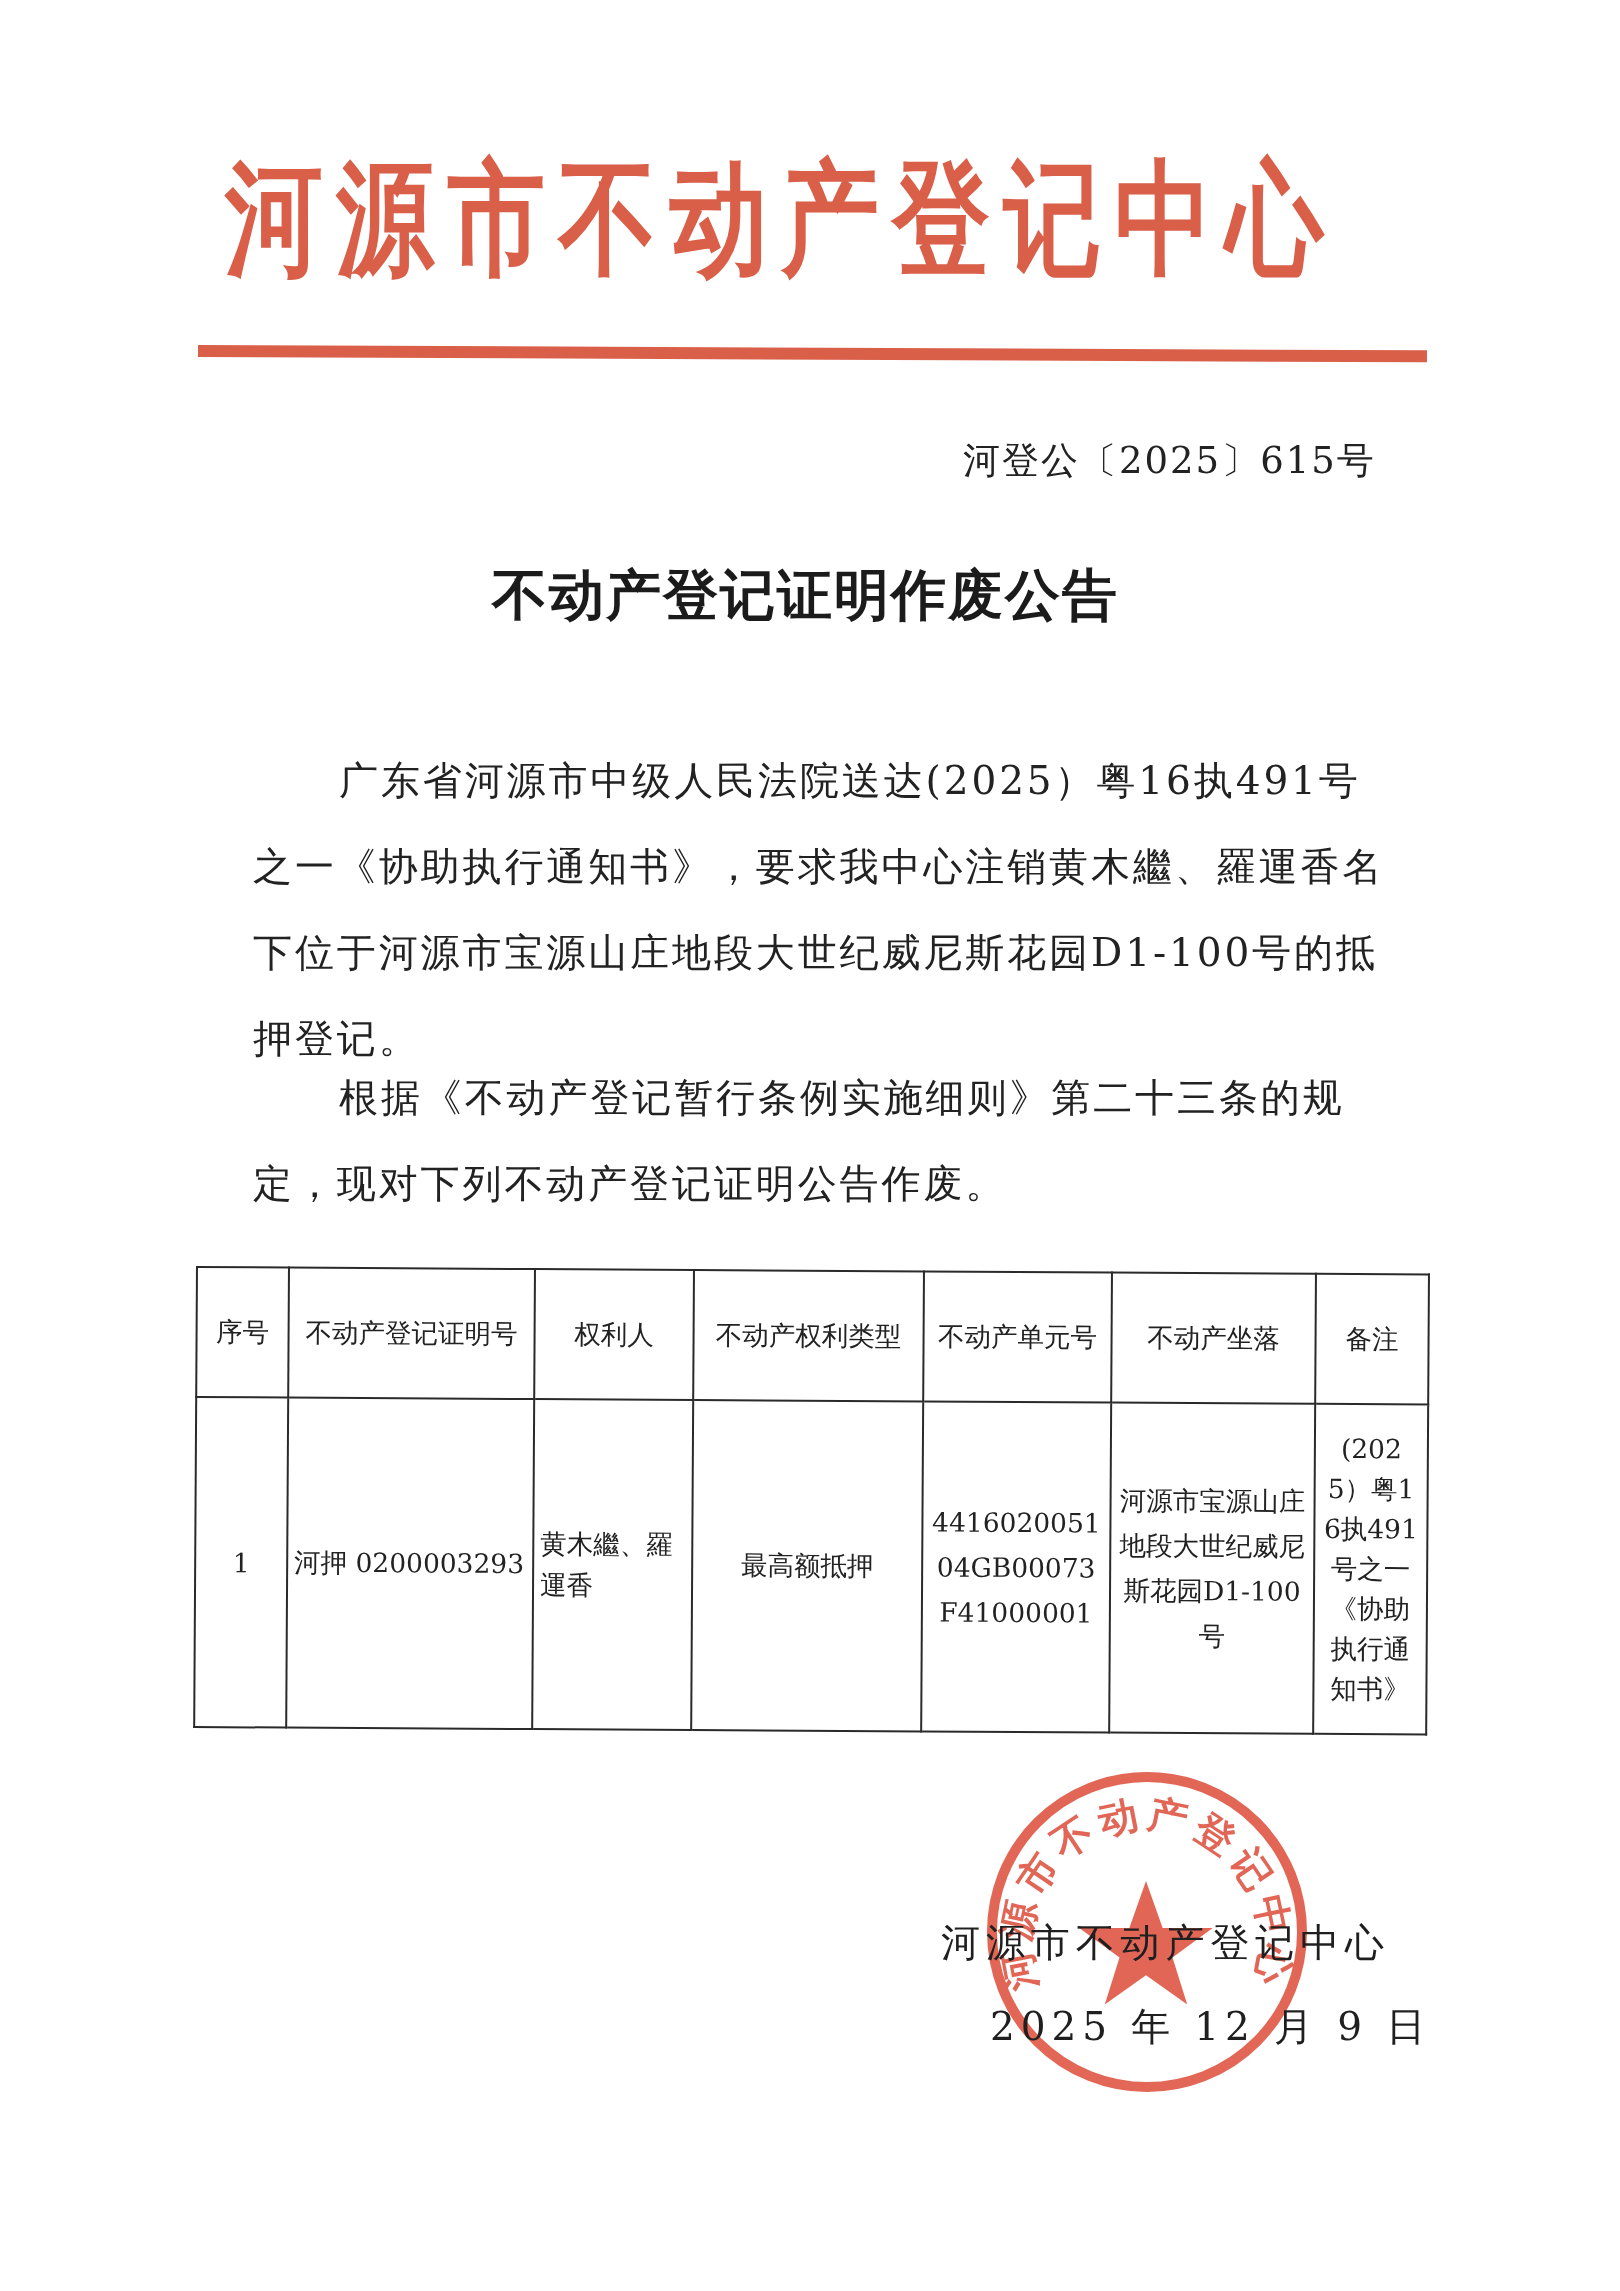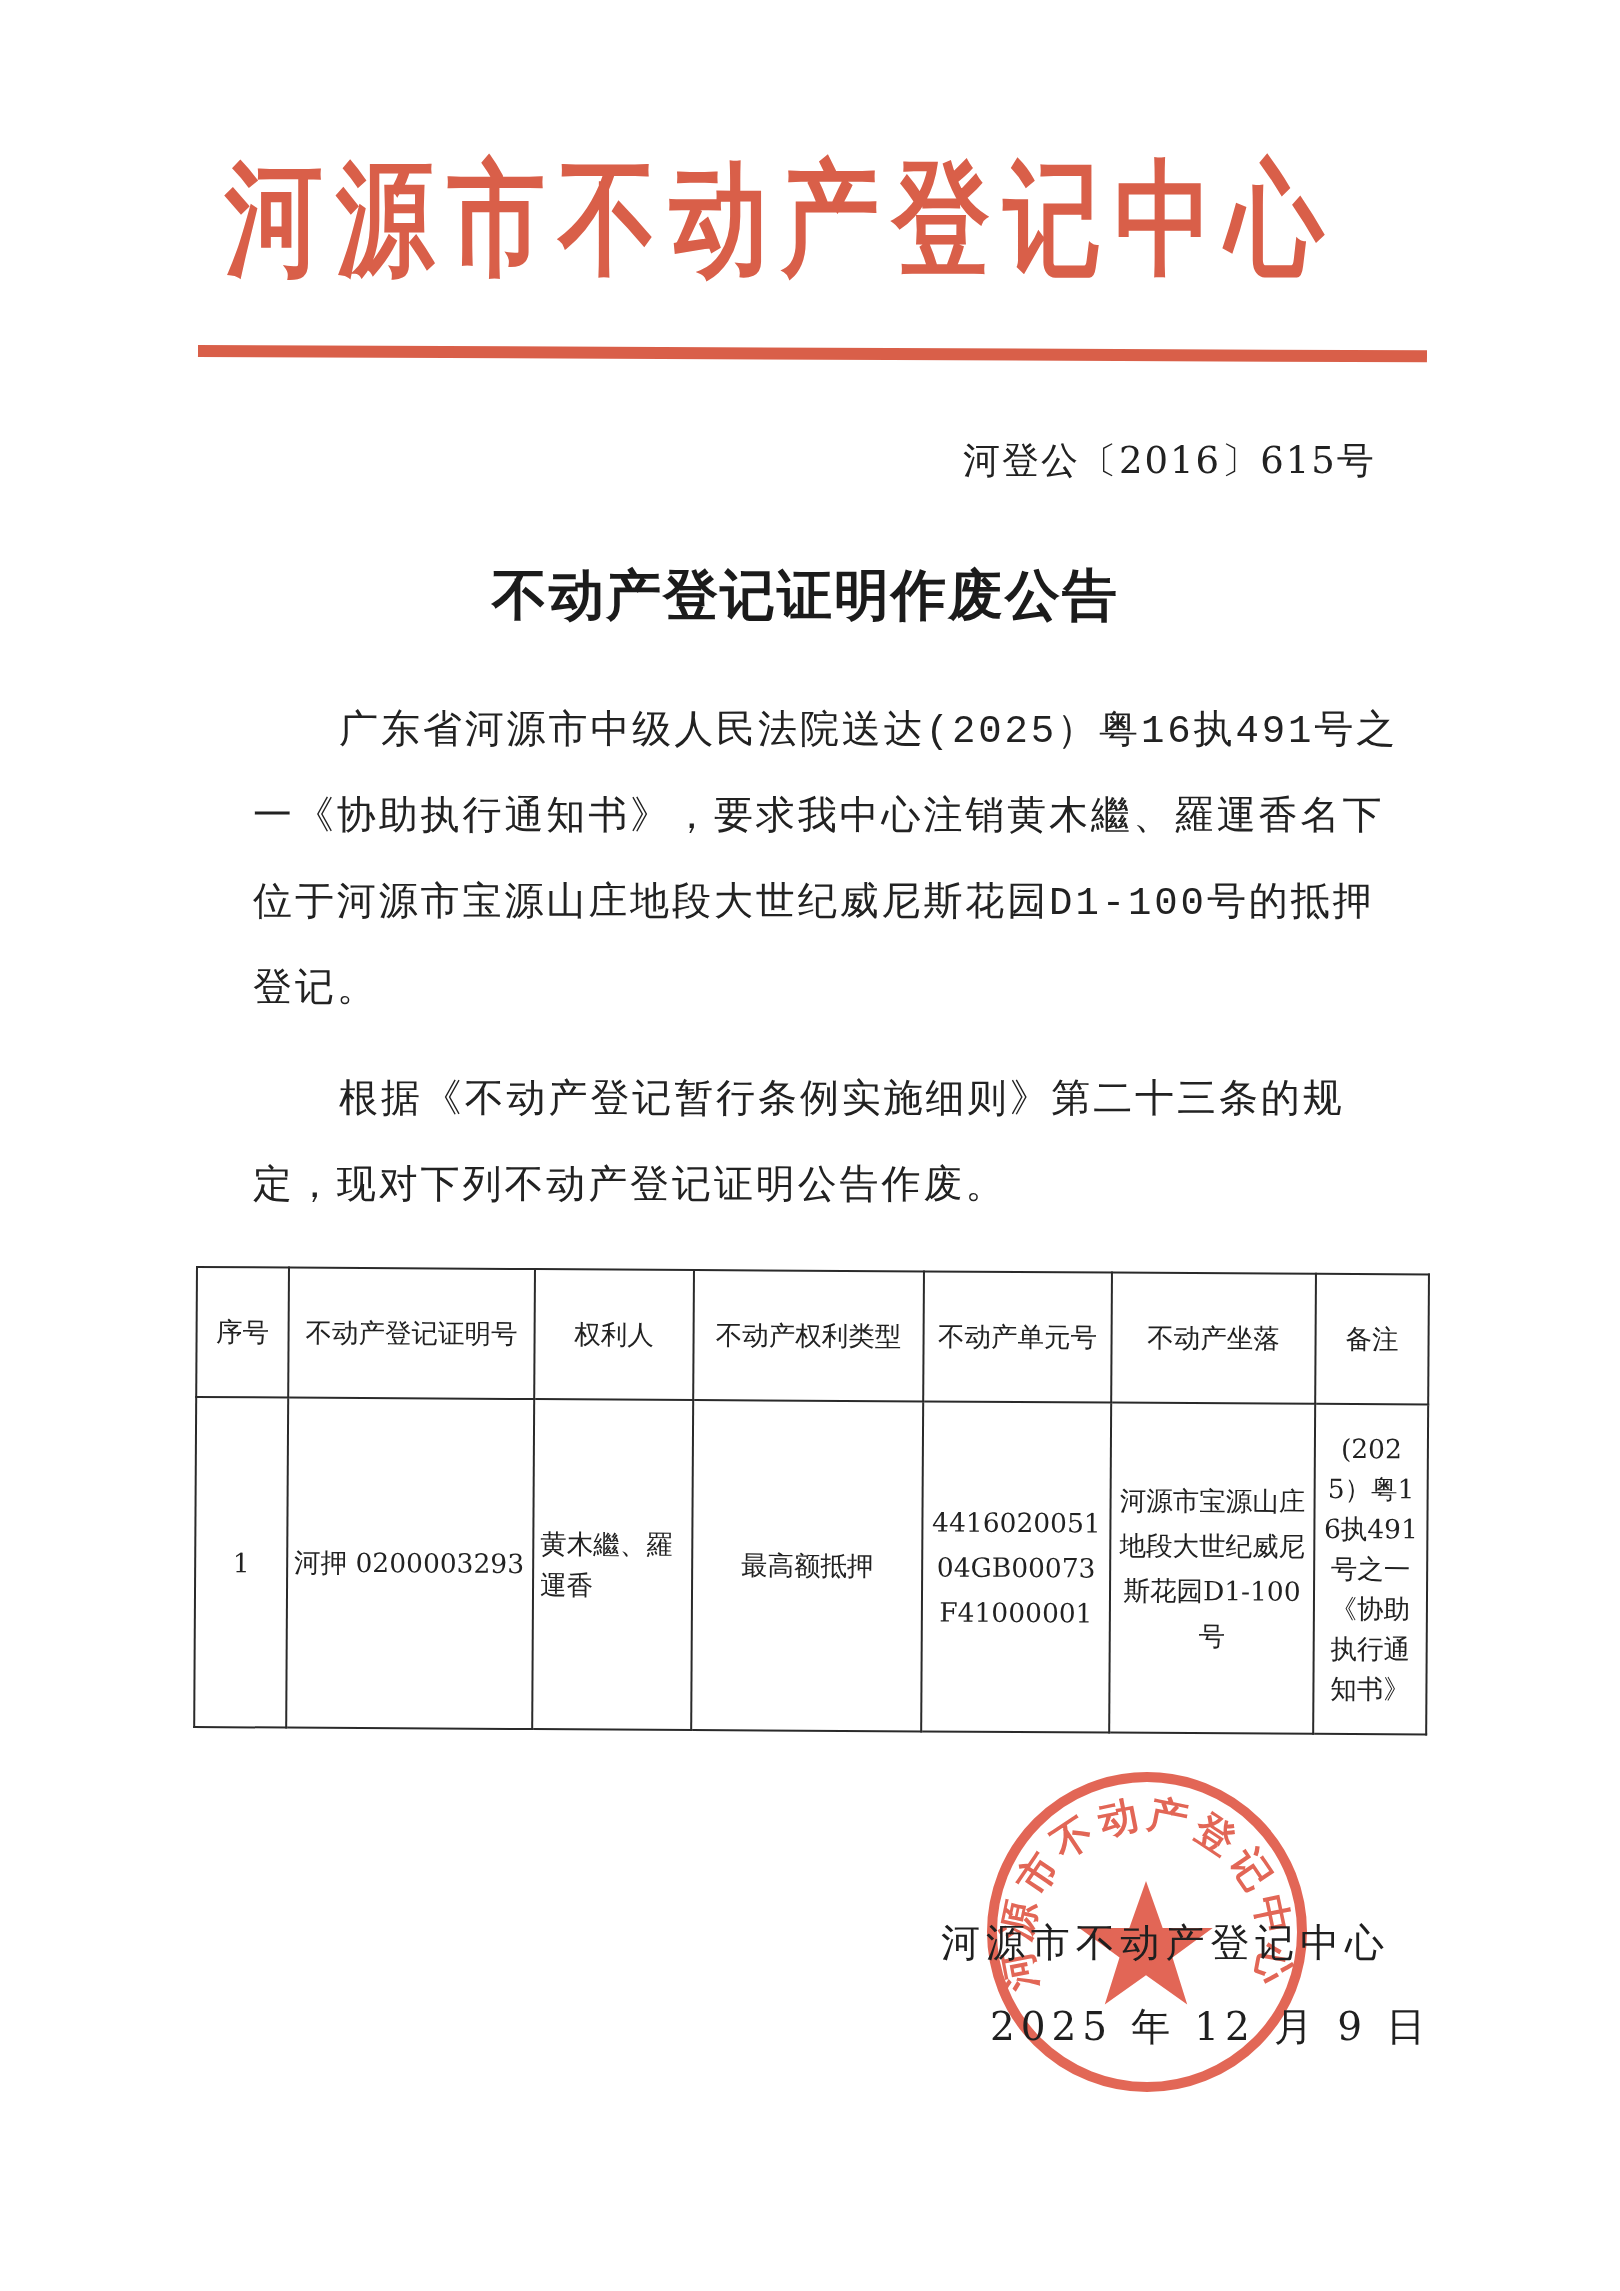--- a/index.html
+++ b/index.html
@@ -43,21 +43,21 @@
       color: #1b1b1b;
     }
 
     .para {
       left: 253px; width: 1147px;
       font-size: 39px; line-height: 86px;
       color: #222;
       text-indent: 86px;
       letter-spacing: 2.9px;
     }
-    .para1 { top: 689px; font-family: Liberation Mono, monospace; }
+    .para1 { top: 738px; }
     .para2 { top: 1055px; }
 
     
     .notice-table {
       left: 196px; top: 1266px;
       width: 1232px; height: 461px;
       border-collapse: collapse;
       transform: rotate(0.35deg); transform-origin: left top;
       font-size: 26.5px; color: #222;
       table-layout: fixed;
@@ -96,21 +96,21 @@
       font-size: 39px; letter-spacing: 5.9px;
       color: #1f1f1f;
     }
   </style>
 </head>
 <body>
 
 <div class="abs letterhead">河源市不动产登记中心</div>
 <div class="abs red-rule"></div>
 
-<div class="abs doc-number">河登公〔2016〕615号</div>
+<div class="abs doc-number">河登公〔2025〕615号</div>
 
 <div class="abs doc-title">不动产登记证明作废公告</div>
 
 <p class="abs para para1" style="margin:0">广东省河源市中级人民法院送达(2025）粤16执491号之一《协助执行通知书》，要求我中心注销黄木繼、羅運香名下位于河源市宝源山庄地段大世纪威尼斯花园D1-100号的抵押登记。</p>
 <p class="abs para para2" style="margin:0">根据《不动产登记暂行条例实施细则》第二十三条的规定，现对下列不动产登记证明公告作废。</p>
 
 <table class="abs notice-table">
   <colgroup>
     <col style="width:92px">
     <col style="width:246px">

